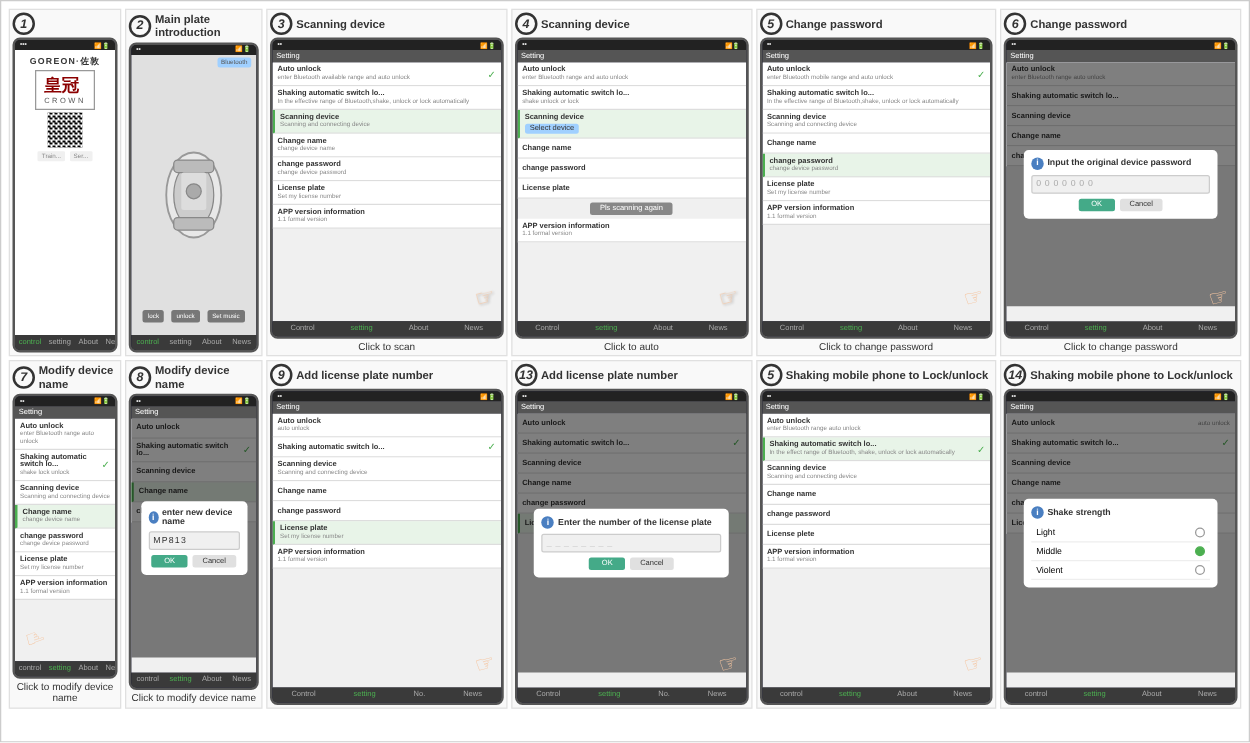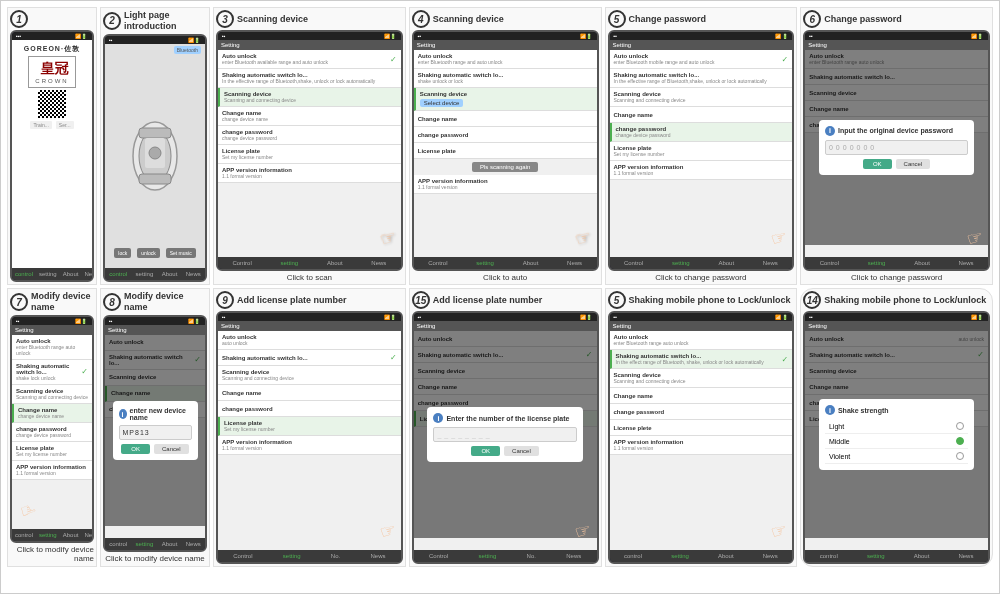--- a/index.html
+++ b/index.html
@@ -149,21 +149,21 @@
       padding: 1px 3px;
     }
 
     .nav-btn.active {
       color: #4CAF50;
     }
 
     .step-caption {
       font-size: 8px;
       color: #333;
-      text-align: right;
+      text-align: center;
       margin-top: 2px;
       line-height: 1.2;
     }
 
     
     .car-screen {
       background: #e8e8e8;
       flex: 1;
       display: flex;
       flex-direction: column;
@@ -289,21 +289,21 @@
       <div class="step-header">
         <div class="step-number" style="font-style:italic;">1</div>
       </div>
       <div class="phone-screen">
         <div class="phone-status-bar">
           <span class="status-icons">▪▪▪</span>
           <span class="status-icons">📶🔋</span>
         </div>
         <div class="phone-content" style="background:#fff; display:flex; flex-direction:column; align-items:center; padding:4px 2px;">
           <div style="font-size:7px; color:#333; font-weight:bold; letter-spacing:1px;">GOREON·佐敦</div>
-          <div style="border:1px solid #999; padding:3px 6px; margin:2px 0; text-align:right;">
+          <div style="border:1px solid #999; padding:3px 6px; margin:2px 0; text-align:left;">
             <div style="font-size:14px; color:#8B0000; font-family:serif; font-weight:bold;">皇冠</div>
             <div style="font-size:6px; color:#555; letter-spacing:2px;">CROWN</div>
           </div>
           <div style="width:28px; height:28px; background: repeating-conic-gradient(#000 0% 25%, #fff 0% 50%) 0 0/4px 4px;"></div>
           <div style="display:flex; gap:4px; margin-top:3px;">
             <div style="font-size:5px; color:#888; background:#f0f0f0; padding:1px 3px; border-radius:1px;">Train...</div>
             <div style="font-size:5px; color:#888; background:#f0f0f0; padding:1px 3px; border-radius:1px;">Ser...</div>
           </div>
         </div>
         <div class="phone-nav-bar">
@@ -311,21 +311,21 @@
           <span class="nav-btn">setting</span>
           <span class="nav-btn">About</span>
           <span class="nav-btn">News</span>
         </div>
       </div>
     </div>
 
     <div class="step" style="width:110px; flex-shrink:0;">
       <div class="step-header">
         <div class="step-number">2</div>
-        <div class="step-title">Light page introduction</div>
+        <div class="step-title">Main plate introduction</div>
       </div>
       <div class="phone-screen">
         <div class="phone-status-bar">
           <span class="status-icons">▪▪</span>
           <span class="status-icons">📶🔋</span>
         </div>
         <div class="phone-content car-screen" style="background:#e0e0e0; position:relative; display:flex; flex-direction:column; align-items:center; justify-content:center;">
           <div style="font-size:5px; color:#555; position:absolute; top:2px; right:4px; background:#a0d0ff; padding:1px 3px; border-radius:2px;">Bluetooth</div>
 
           <svg width="60" height="80" viewBox="0 0 60 80">
@@ -819,21 +819,21 @@
           <span class="nav-btn active">setting</span>
           <span class="nav-btn">No.</span>
           <span class="nav-btn">News</span>
         </div>
         <div style="position:absolute; bottom:20px; right:5px; font-size:18px; transform:rotate(-15deg); z-index:20; color:#f5c5a0;">☞</div>
       </div>
     </div>
 
     <div class="step" style="flex:1; position:relative;">
       <div class="step-header">
-        <div class="step-number">15</div>
+        <div class="step-number">13</div>
         <div class="step-title">Add license plate number</div>
       </div>
       <div class="phone-screen" style="position:relative;">
         <div class="phone-status-bar">
           <span class="status-icons">▪▪</span>
           <span class="status-icons">📶🔋</span>
         </div>
         <div style="background:#555; height:10px; display:flex; align-items:center; padding:0 3px;">
           <span style="font-size:6px; color:#fff;">Setting</span>
         </div>
@@ -940,21 +940,21 @@
         <div class="phone-nav-bar">
           <span class="nav-btn">control</span>
           <span class="nav-btn active">setting</span>
           <span class="nav-btn">About</span>
           <span class="nav-btn">News</span>
         </div>
         <div style="position:absolute; bottom:20px; right:5px; font-size:18px; transform:rotate(-15deg); z-index:20; color:#f5c5a0;">☞</div>
       </div>
     </div>
 
-    <div class="step" style="flex:1; position:relative;border-radius:13px;">
+    <div class="step" style="flex:1; position:relative;">
       <div class="step-header">
         <div class="step-number">14</div>
         <div class="step-title">Shaking mobile phone to Lock/unlock</div>
       </div>
       <div class="phone-screen" style="position:relative;">
         <div class="phone-status-bar">
           <span class="status-icons">▪▪</span>
           <span class="status-icons">📶🔋</span>
         </div>
         <div style="background:#555; height:10px; display:flex; align-items:center; padding:0 3px;">

